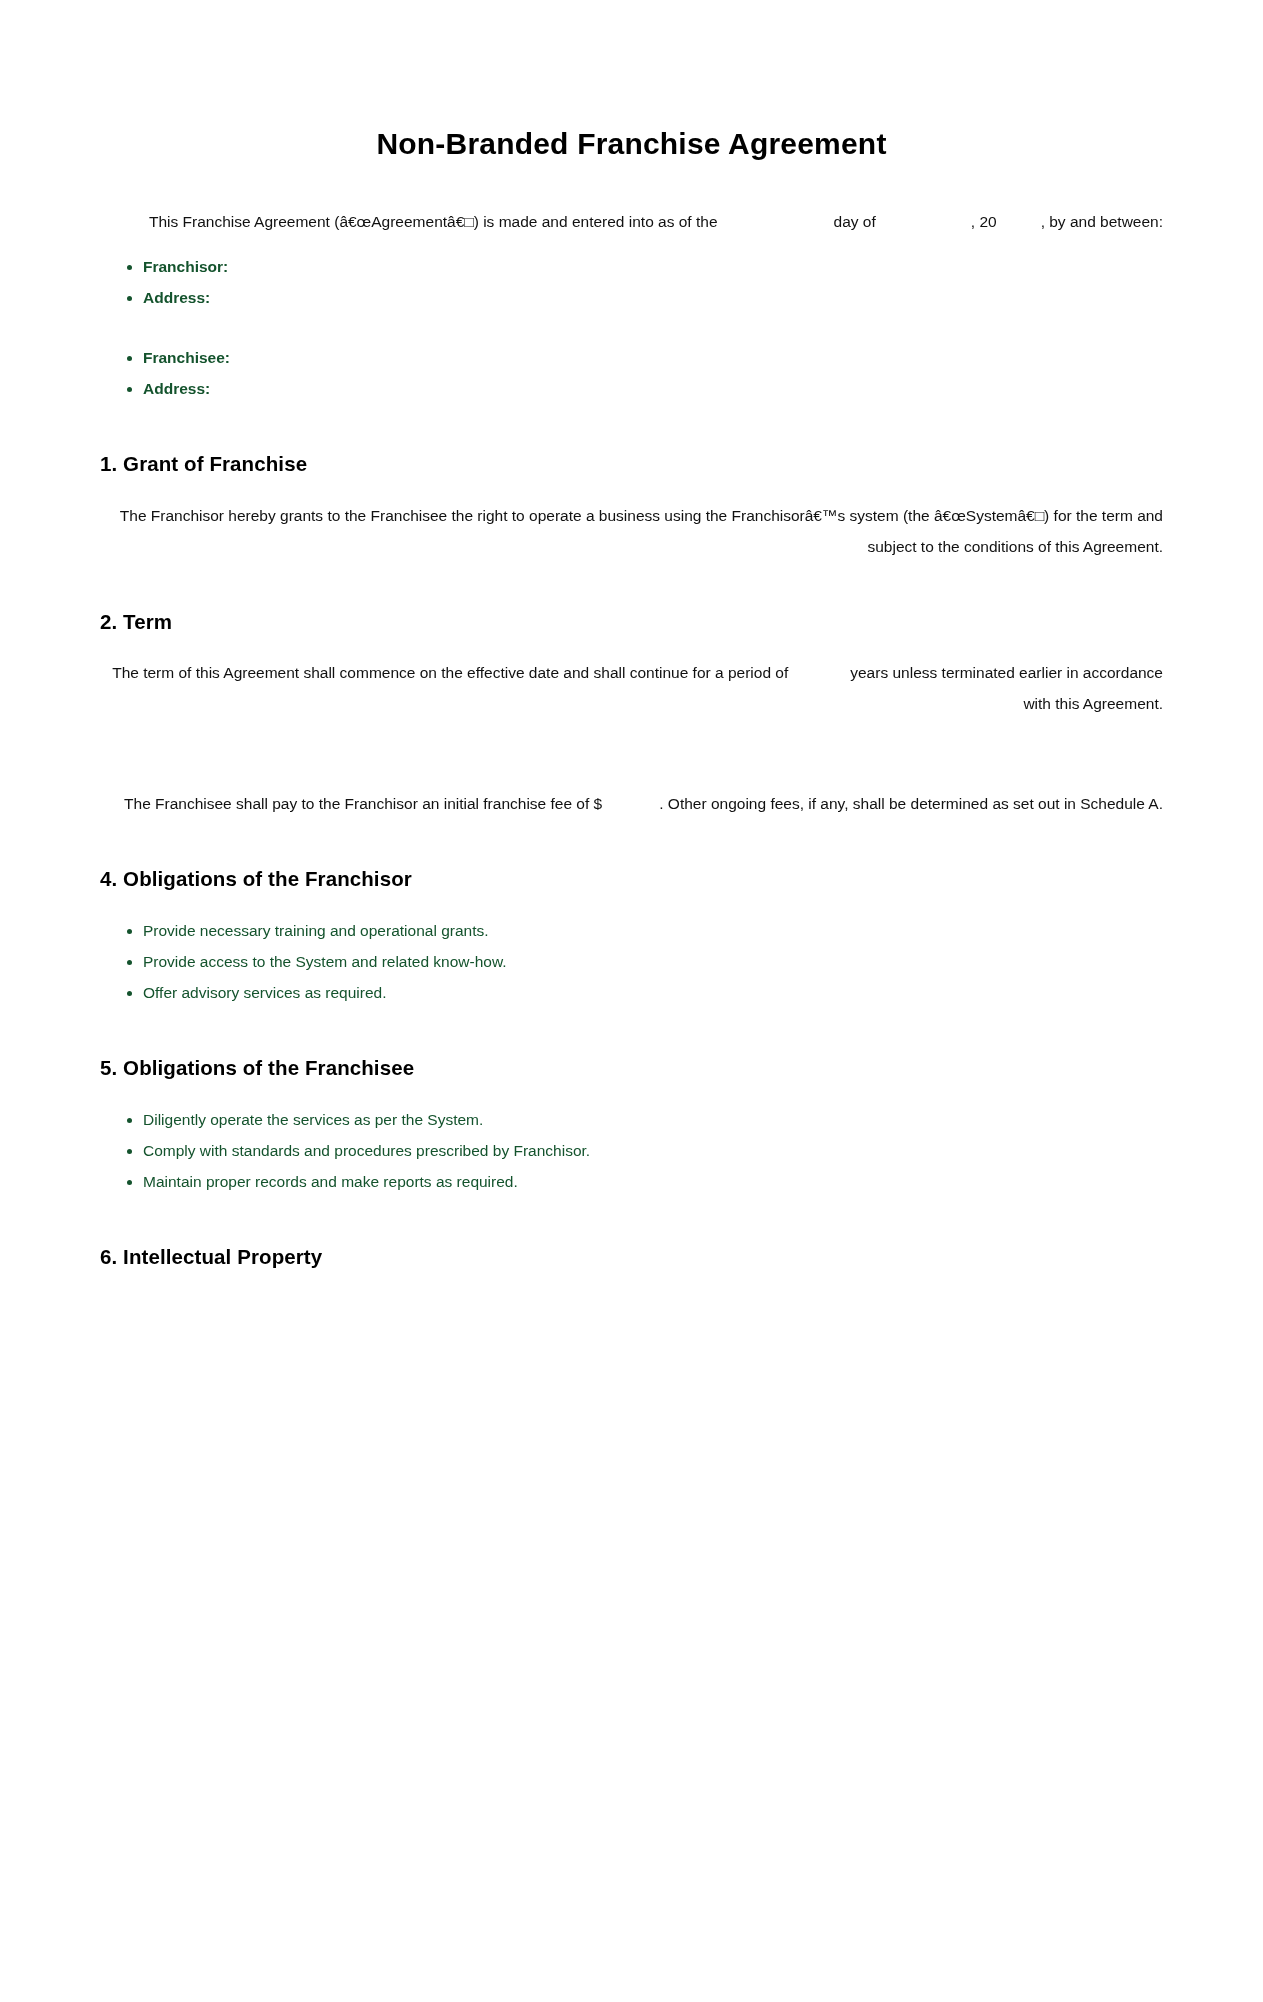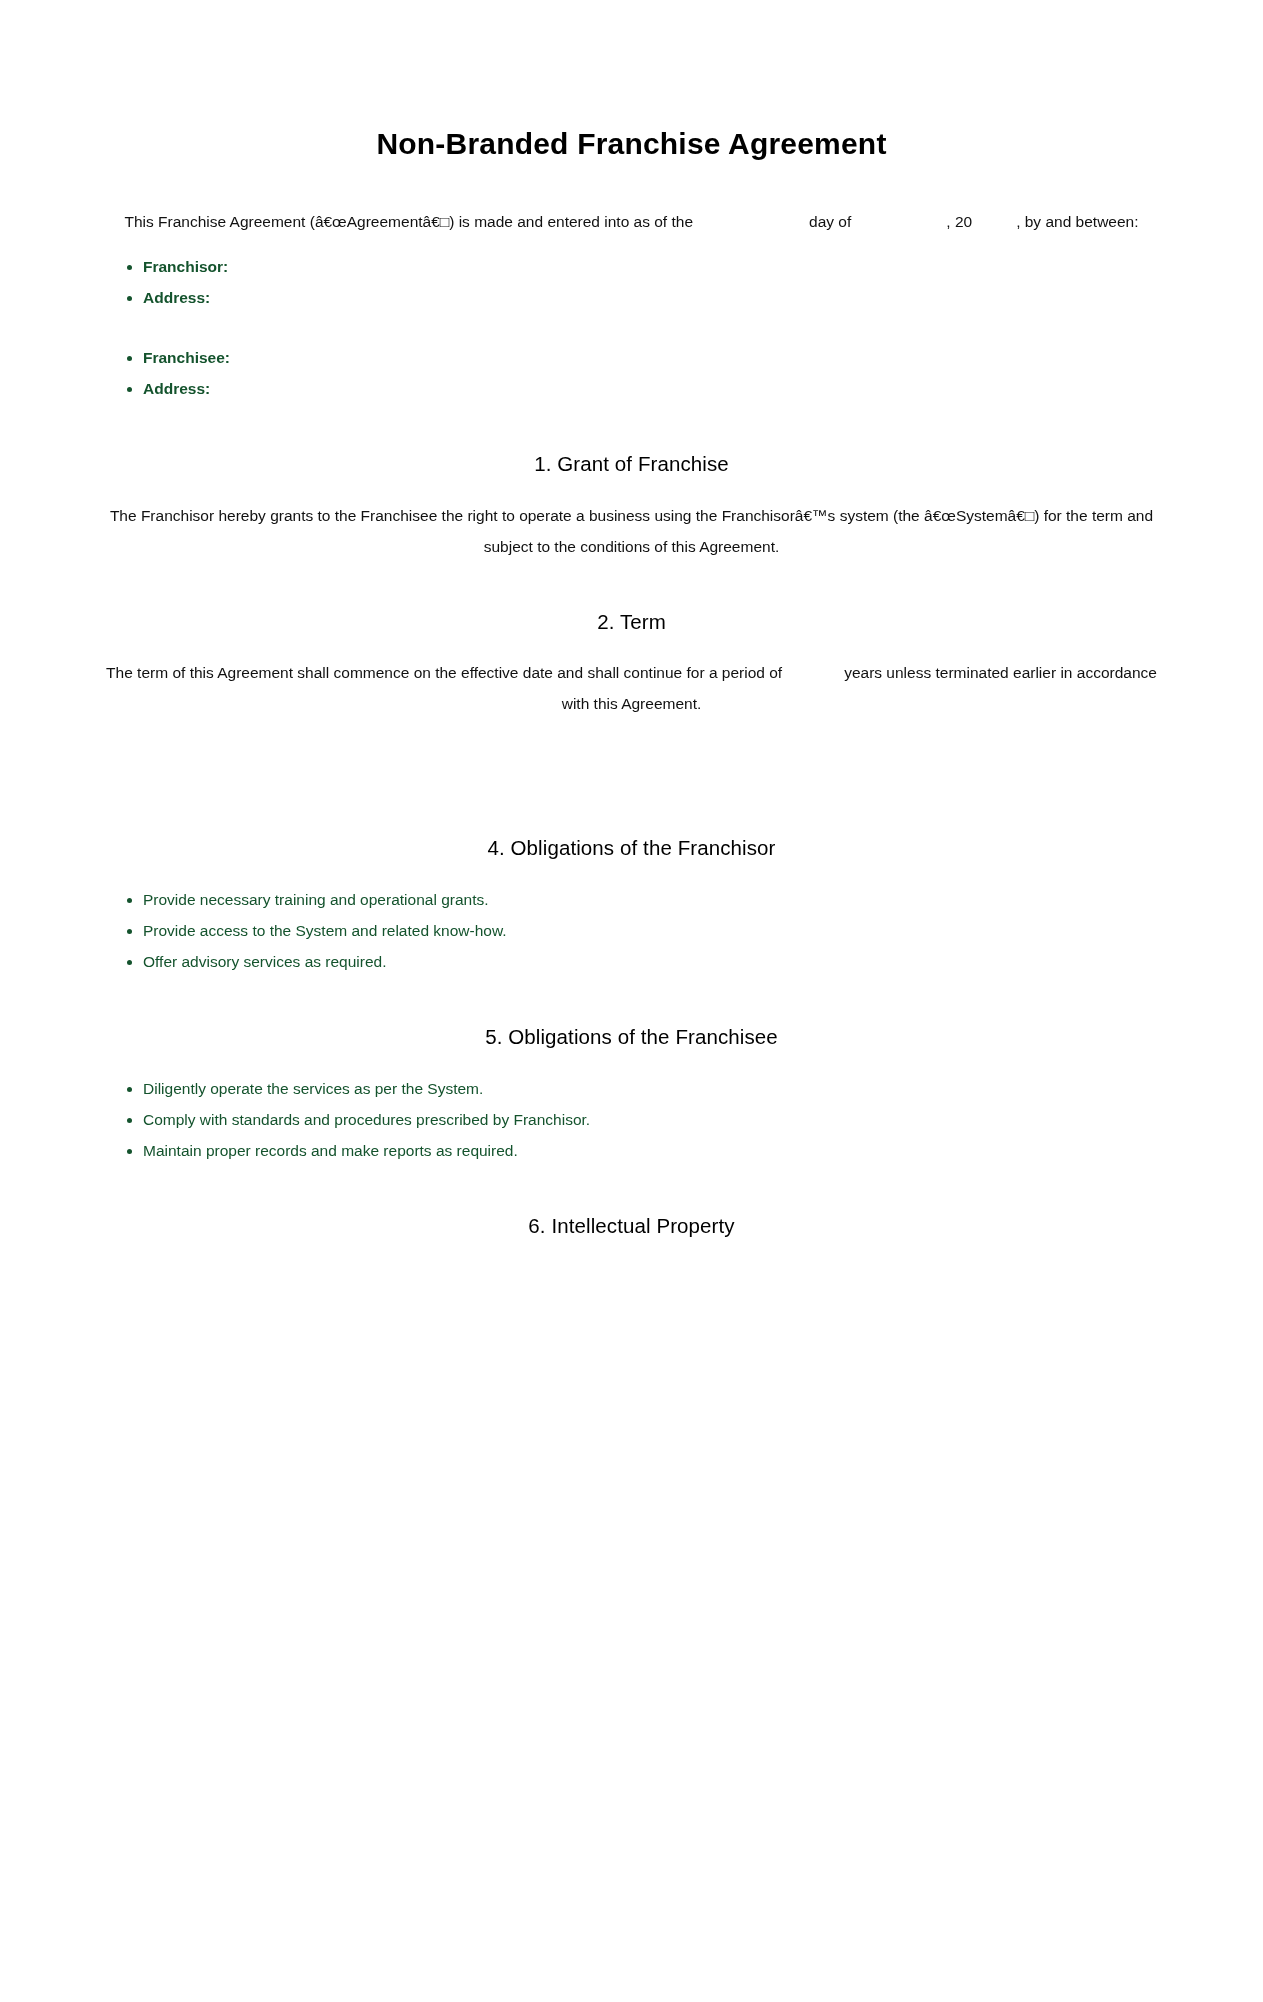--- a/index.html
+++ b/index.html
@@ -49,21 +49,21 @@
     letter-spacing: 0.2px;
     line-height: 1.2;
   }
 
   p.para {
     font-size: 15.5px;
     line-height: 2.0;
     margin: 0;
     padding: 0;
     color: #111111;
-    text-align: center;
+    text-align: right;
   }
 
   .intro {
     margin-top: 44px;
   }
 
   
   .blank {
     display: inline-block;
     white-space: pre;
@@ -85,27 +85,26 @@
     margin: 0;
     padding: 0;
     color: #14532d;
   }
   ul.party li { font-weight: bold; }
 
   .party-gap { height: 29px; }
 
   h2.section {
     font-size: 20.5px;
-    font-weight: normal;
+    font-weight: bold;
     margin: 0;
     padding: 0;
     line-height: 1.3;
     color: #000000;
     letter-spacing: 0.1px;
-    text-align: center;
   }
 
   .sp-before-h2 { height: 47px; }
   .sp-after-h2  { height: 22px; }
   .sp-intro-list{ height: 14px; }
 </style>
 </head>
 <body>
 
 <div class="page">
@@ -137,20 +136,21 @@
       <div class="sp-after-h2"></div>
       <p class="para">The Franchisor hereby grants to the Franchisee the right to operate a business using the Franchisorâ€™s system (the â€œSystemâ€□) for the term and subject to the conditions of this Agreement.</p>
 
       <div class="sp-before-h2"></div>
       <h2 class="section">2. Term</h2>
       <div class="sp-after-h2"></div>
       <p class="para"><span>The term of this Agreement shall commence on the effective date and shall continue for a period of</span><span class="blank blank-years"> </span><span>years unless terminated earlier in accordance with this Agreement.</span></p>
 
       <div class="sp-before-h2"></div>
       <div class="sp-after-h2"></div>
+      <p class="para"><span>The Franchisee shall pay to the Franchisor an initial franchise fee of $</span><span class="blank blank-fee"> </span><span>. Other ongoing fees, if any, shall be determined as set out in Schedule A.</span></p>
 
       <div class="sp-before-h2"></div>
       <h2 class="section">4. Obligations of the Franchisor</h2>
       <div class="sp-after-h2"></div>
       <ul class="bullets">
         <li>Provide necessary training and operational grants.</li>
         <li>Provide access to the System and related know-how.</li>
         <li>Offer advisory services as required.</li>
       </ul>
 

